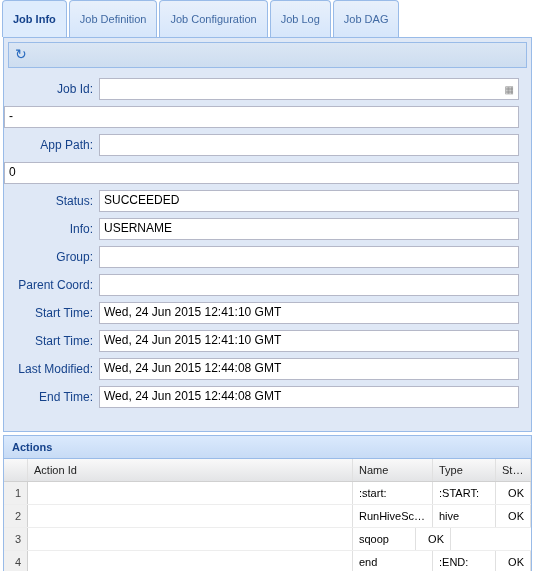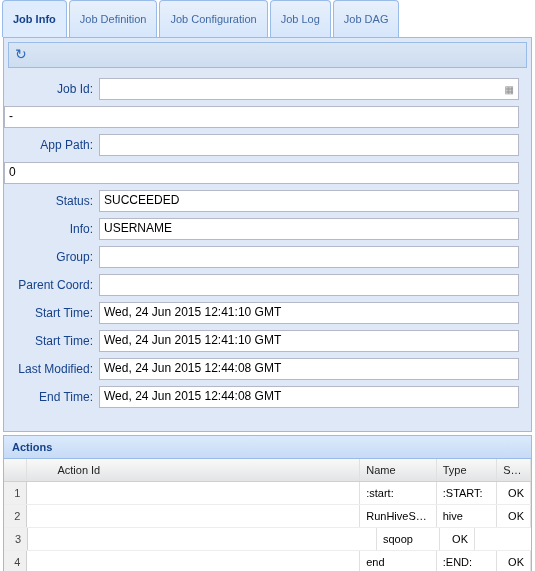--- a/index.html
+++ b/index.html
@@ -112,21 +112,21 @@
   .grid-head .col,
   .grid-row .col {
     border-right: 1px solid #e0e0e0;
     padding: 5px 6px;
     overflow: hidden;
     white-space: nowrap;
     text-overflow: ellipsis;
   }
   .grid-head .col { font-weight: normal; }
   .col-num   { width: 24px; text-align: right; color: #444; }
-  .col-action{ width: 325px; margin-left: 24px; }
+  .col-action{ width: 325px; }
   .col-name  { width: 80px; }
   .col-type  { width: 63px; }
   .col-status{ width: 35px; text-align: right; }
   .grid-body { background: #fff; color: #000; }
   .grid-row {
     display: flex;
     border-bottom: 1px solid #ededed;
     font-size: 11px;
   }
   .grid-row .col-num { background: #f0f0f0; border-right: 1px solid #d0d0d0; }

